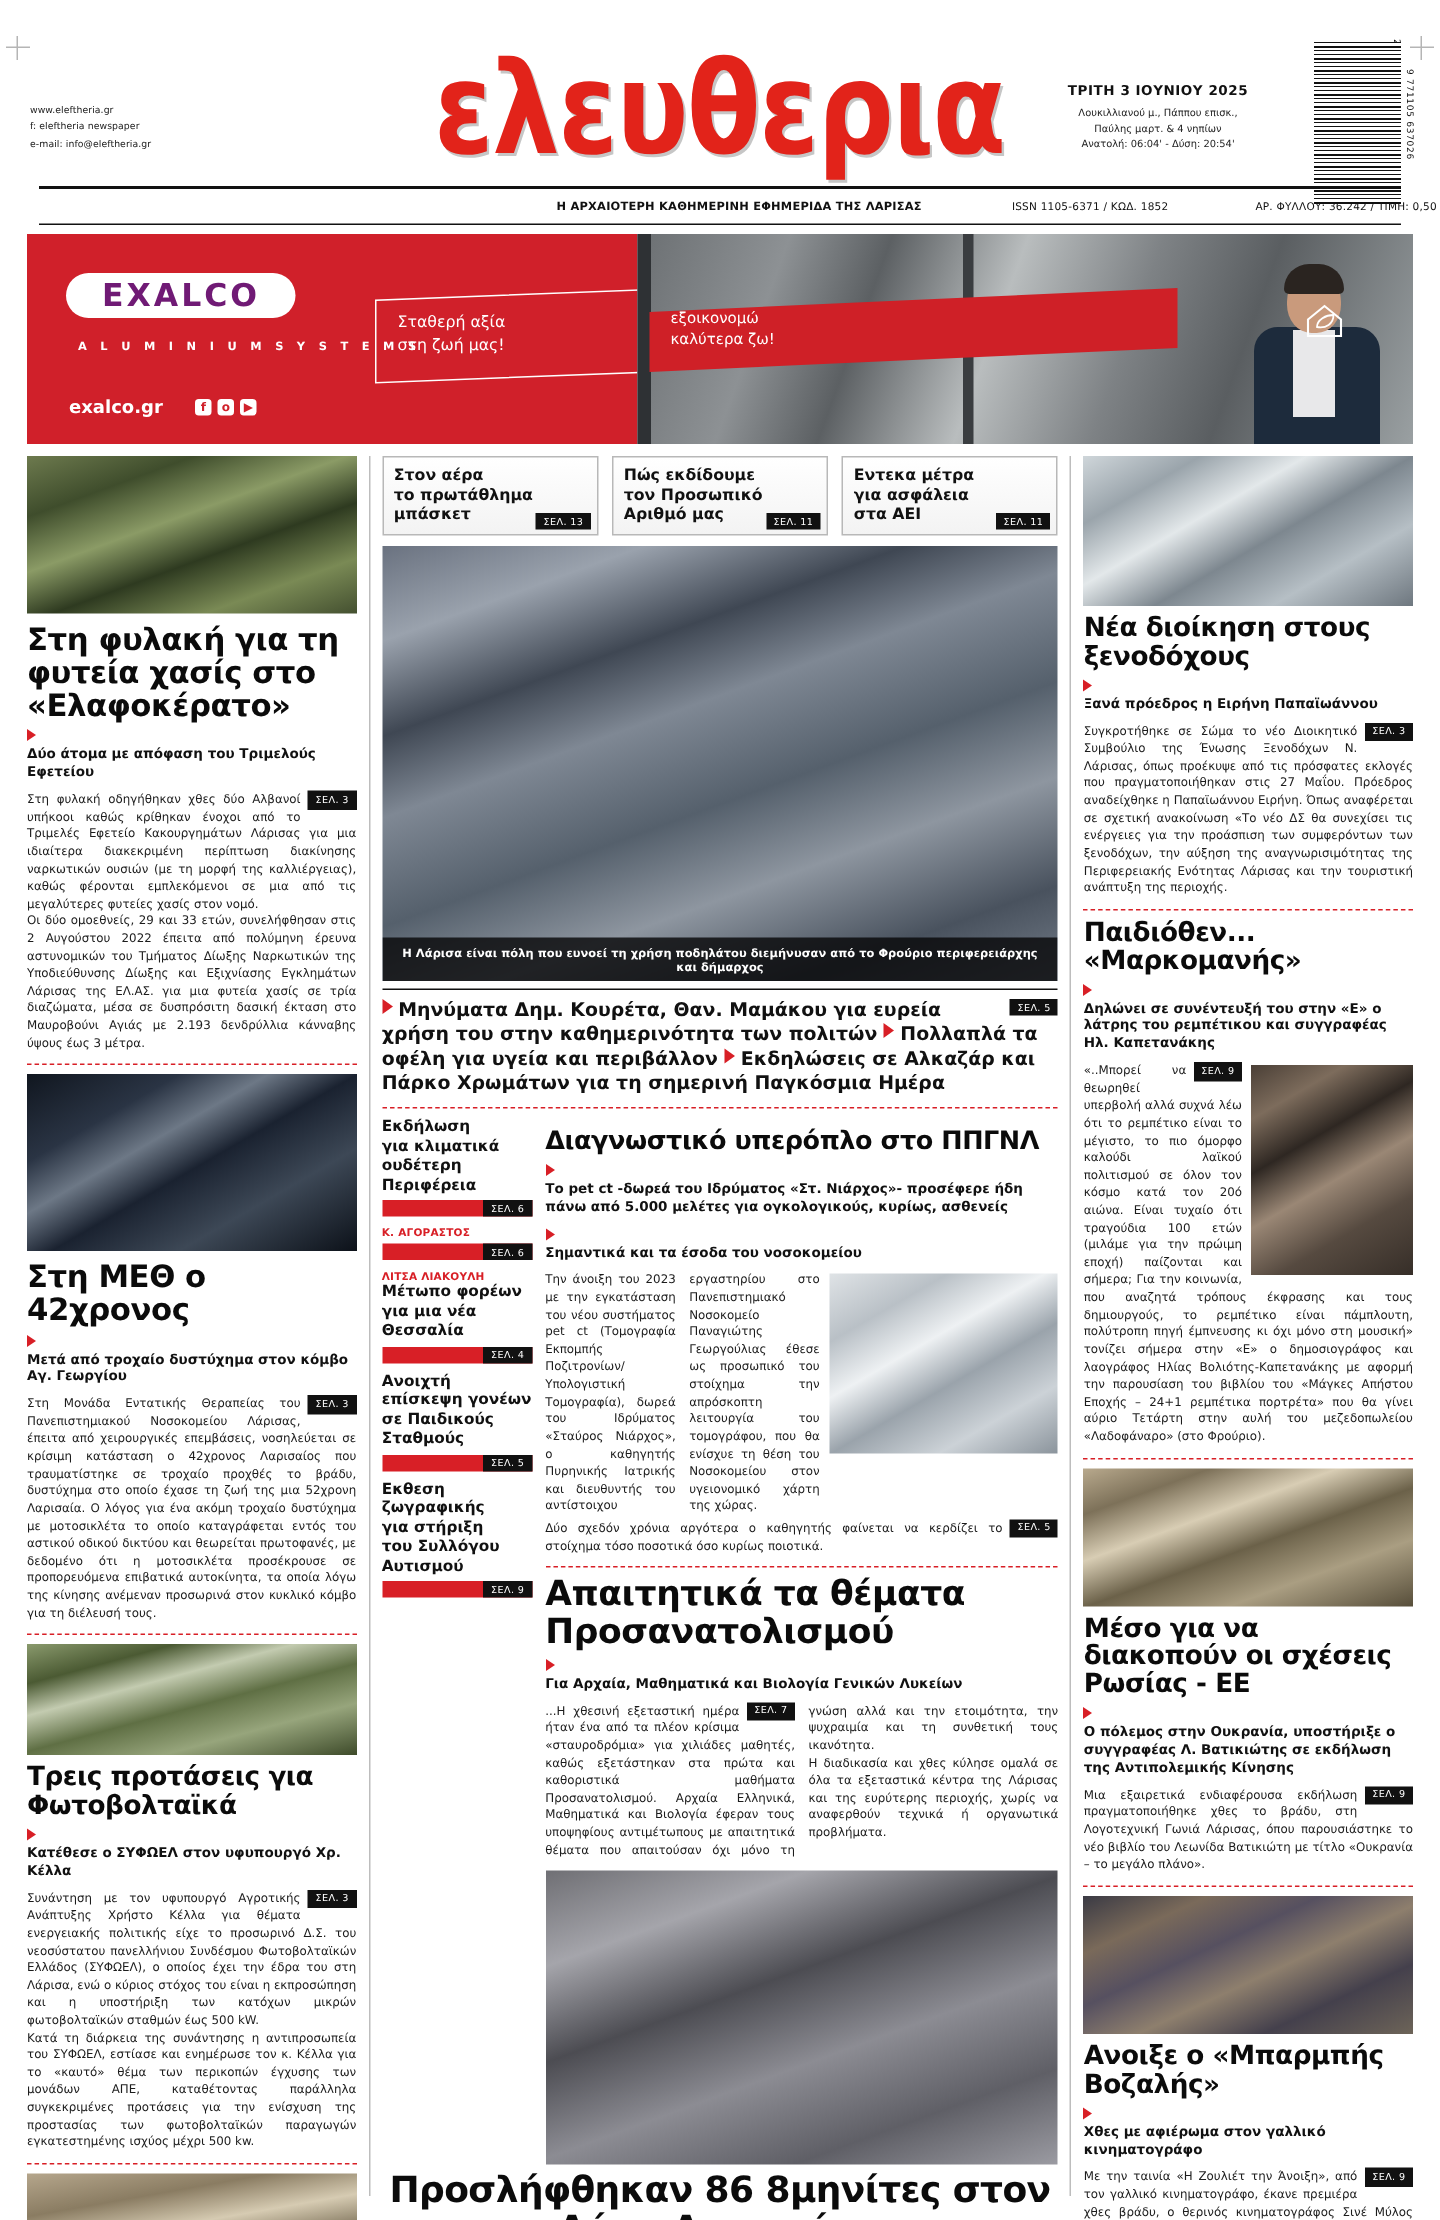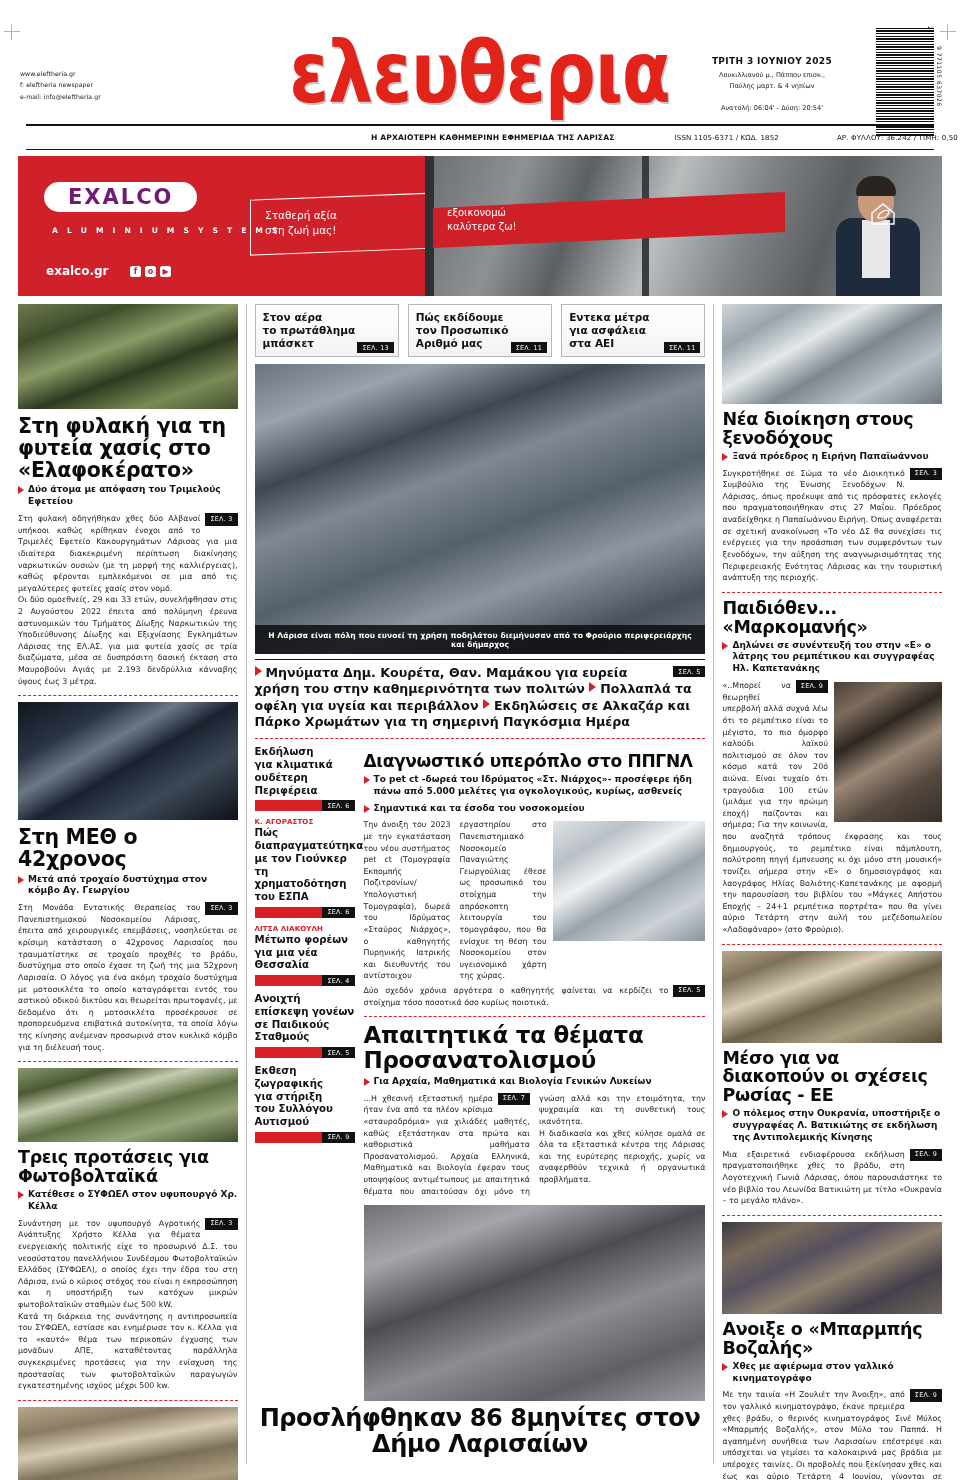--- a/index.html
+++ b/index.html
@@ -62,21 +62,20 @@
     font-weight: 700;
     letter-spacing: .04em;
     margin-bottom: 4px;
   }
   .mh-saints {
     font-size: 6.6px;
     line-height: 1.65;
     color: #222;
   }
   .mh-sun {
-    margin-top: 12px;
     font-size: 6.6px;
     color: #222;
   }
   .mh-barcode {
     position: absolute;
     right: 26px; top: 28px;
     width: 58px; height: 108px;
   }
   .bc-lines {
     width: 100%; height: 100%;
@@ -318,20 +317,21 @@
   h2.hl.sm { font-size: 17.5px; }
   .sub {
     display: flex;
     gap: 4px;
     align-items: flex-start;
     font-size: 9px;
     font-weight: 700;
     line-height: 1.32;
     color: #111;
     margin-bottom: 5px;
+    flex-direction: column;
   }
   .tri {
     flex: 0 0 auto;
     width: 0; height: 0;
     border-left: 6px solid #d81f26;
     border-top: 4px solid transparent;
     border-bottom: 4px solid transparent;
     margin-top: 2px;
   }
   .body-text {
@@ -661,24 +661,20 @@
             <div class="rail-title" style="white-space:pre-line">Εκδήλωση
 για κλιματικά
 ουδέτερη
 Περιφέρεια</div>
             <div class="rail-bar">
               <span class="pagetag">ΣΕΛ. 6</span>
             </div>
           </div>
           <div class="rail-item">
             <div class="rail-kicker">Κ. ΑΓΟΡΑΣΤΟΣ</div>
-            <div class="rail-title" style="white-space:pre-line">Πώς διαπραγματεύτηκα
-με τον Γιούνκερ
-τη χρηματοδότηση
-του ΕΣΠΑ</div>
             <div class="rail-bar">
               <span class="pagetag">ΣΕΛ. 6</span>
             </div>
           </div>
           <div class="rail-item">
             <div class="rail-kicker">ΛΙΤΣΑ ΛΙΑΚΟΥΛΗ</div>
             <div class="rail-title" style="white-space:pre-line">Μέτωπο φορέων
 για μια νέα
 Θεσσαλία</div>
             <div class="rail-bar">

